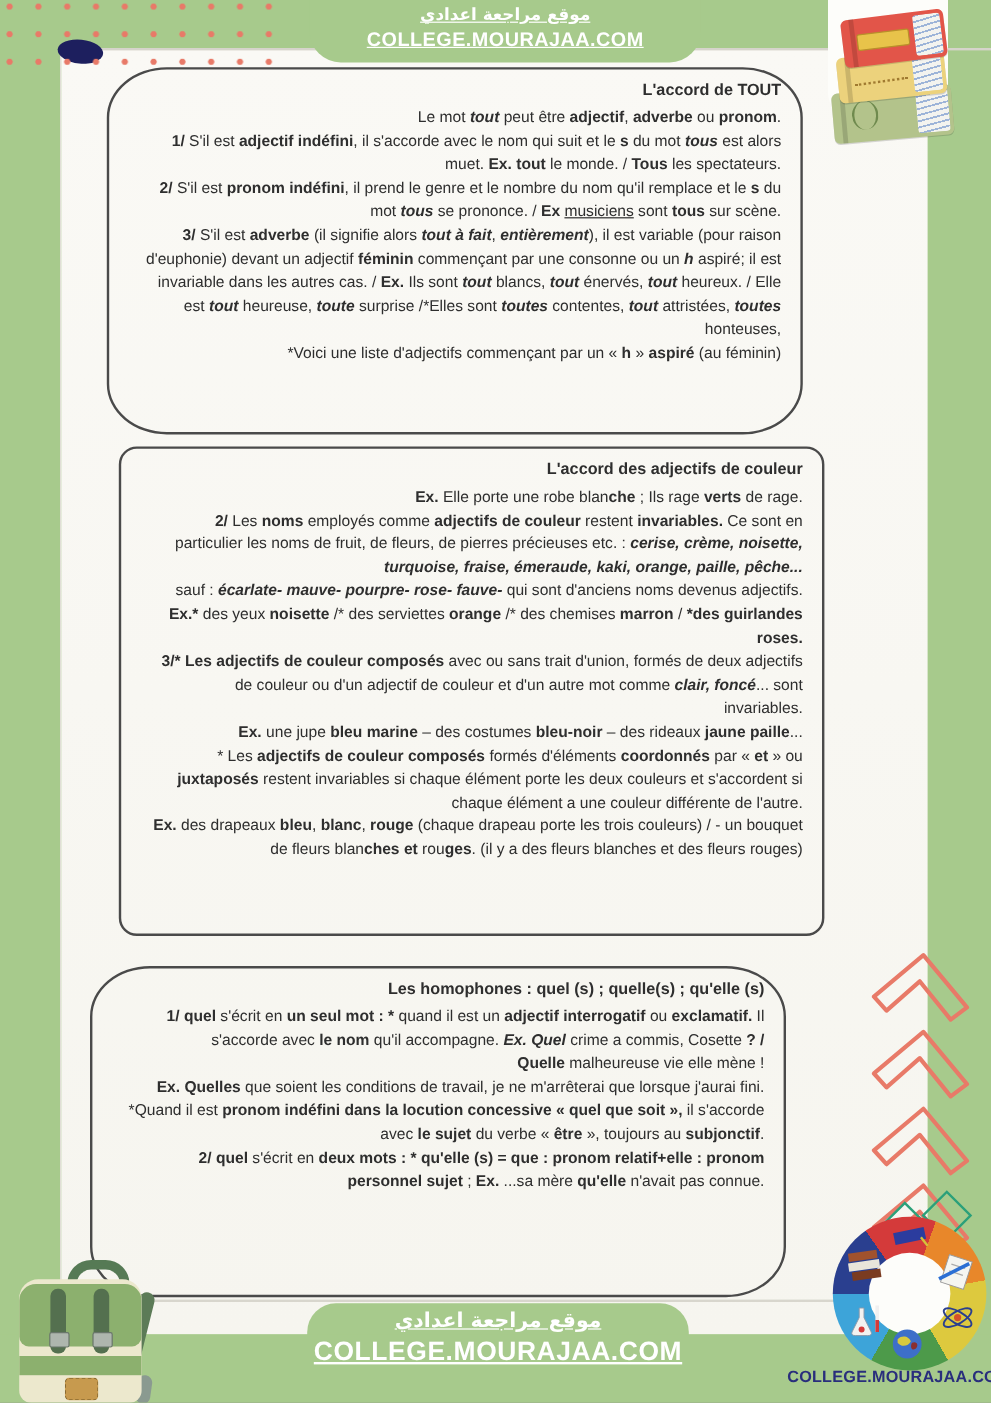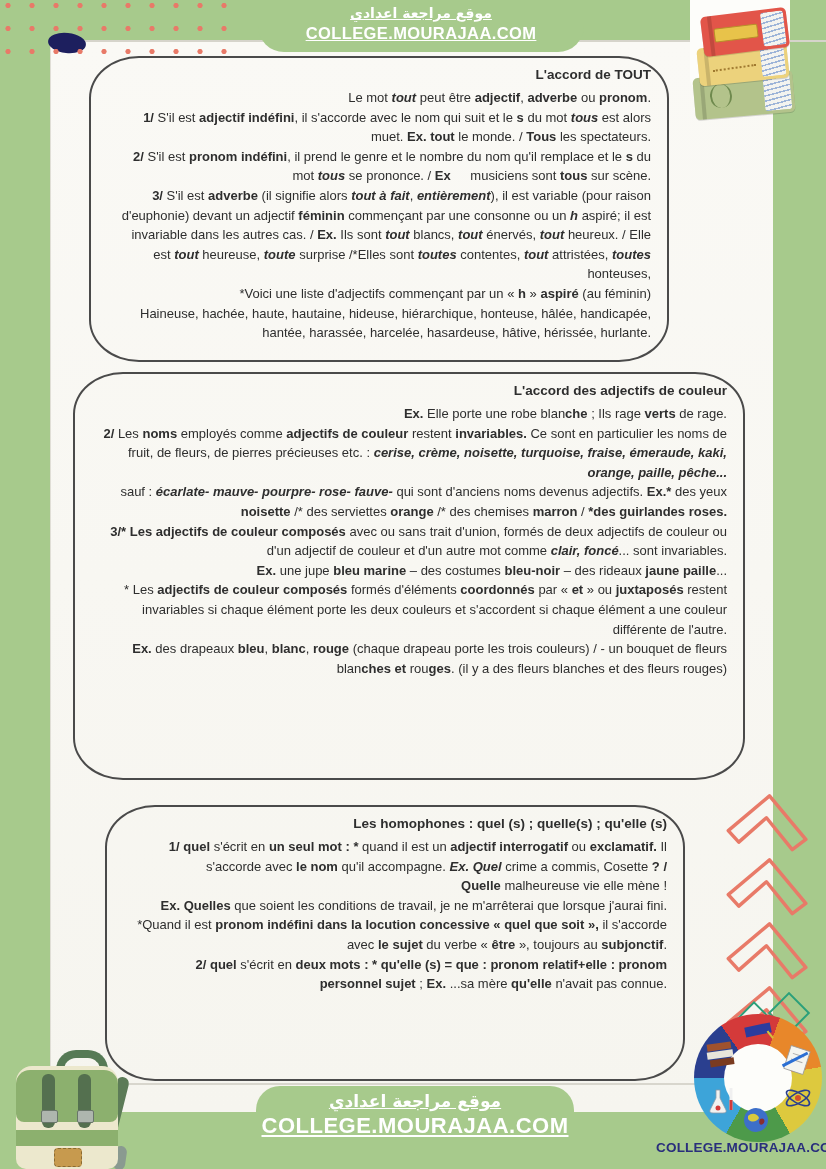--- a/index.html
+++ b/index.html
@@ -10,27 +10,27 @@
   
   .page{left:50px;top:40px;width:722px;height:1072px;
         background:linear-gradient(180deg,#faf9f5,#f6f5ef);
         border-left:1px solid #e0ded6;z-index:2;}
   .topline{left:50px;top:40px;width:776px;height:2px;background:#d6d4cb;z-index:3;}
   .botline{left:0;top:1043px;width:100%;height:2px;background:#d8d6cd;}
 
   .sec{position:absolute;border:2px solid #4a4a4a;border-radius:50px/42px;
        padding:7px 16px 0 26px;box-sizing:border-box;color:#2e2e2e;}
   .sec-1{left:38px;top:16px;width:580px;height:306px;}
-  .sec-2{left:22px;top:332px;width:672px;height:408px;}
-  .sec-3{left:54px;top:765px;width:580px;height:276px;}
+  .sec-2{left:48px;top:332px;width:588px;height:408px;border-radius:15px;}
+  .sec-3{left:24px;top:765px;width:580px;height:276px;}
   .sec-title{text-align:right;font-weight:700;font-size:13.5px;line-height:20px;margin-bottom:3px;}
   .sec-body{font-size:13px;line-height:19.6px;}
   .para{margin:0;text-align:right;}
   .para.ind{padding-left:20px;}
-  .b{font-weight:700;} .i{font-style:italic;} .u{margin-left:16px;}
+  .b{font-weight:700;} .i{font-style:italic;} .u{text-decoration:underline;}
 
   
   .hdr-pill{left:258px;top:0;width:326px;height:52px;background:#a7ca8c;
             border-radius:0 0 26px 26px;z-index:6;text-align:center;color:#fff;}
   .hdr-ar{font-family:"DejaVu Sans",sans-serif;direction:rtl;font-weight:700;font-size:14px;
           line-height:18px;margin-top:4px;text-decoration:underline;}
   .hdr-url{font-weight:700;font-size:16.5px;line-height:22px;text-decoration:underline;letter-spacing:.4px;}
   .ftr-band{left:0;top:1112px;width:826px;height:57px;background:#a7ca8c;z-index:5;}
   .ftr-pill{left:256px;top:1086px;width:318px;height:28px;background:#a7ca8c;
             border-radius:24px 24px 0 0;z-index:5;}
@@ -104,21 +104,20 @@
   <div class="abs topline"></div>
   <div class="abs page">
     <div class="sec sec-1">
       <div class="sec-title">L'accord de TOUT</div>
       <div class="sec-body">
           <div class="para"><span>Le mot </span><span class="b i">tout</span><span> peut être </span><span class="b">adjectif</span><span>, </span><span class="b">adverbe</span><span> ou </span><span class="b">pronom</span><span>.</span></div>
           <div class="para"><span class="b">1/</span><span> S'il est </span><span class="b">adjectif indéfini</span><span>, il s'accorde avec le nom qui suit et le </span><span class="b">s</span><span> du mot </span><span class="b i">tous</span><span> est alors muet.  </span><span class="b">Ex.</span><span> </span><span class="b">tout</span><span> le monde. / </span><span class="b">Tous</span><span> les spectateurs.</span></div>
           <div class="para"><span class="b">2/</span><span> S'il est  </span><span class="b">pronom indéfini</span><span>, il prend le genre et le nombre du nom qu'il remplace et le </span><span class="b">s</span><span> du mot </span><span class="b i">tous</span><span>  se prononce. / </span><span class="b">Ex</span><span> </span><span class="u">musiciens</span><span> sont </span><span class="b">tous</span><span> sur scène.</span></div>
           <div class="para"><span class="b">3/</span><span>  S'il est </span><span class="b">adverbe</span><span> (il signifie alors </span><span class="b i">tout à fait</span><span>, </span><span class="b i">entièrement</span><span>), il est variable (pour raison d'euphonie) devant un adjectif </span><span class="b">féminin</span><span> commençant par une consonne ou un </span><span class="b i">h</span><span> aspiré; il est invariable dans les autres cas. / </span><span class="b">Ex.</span><span> Ils sont </span><span class="b i">tout</span><span> blancs, </span><span class="b i">tout</span><span> énervés, </span><span class="b i">tout</span><span> heureux. / Elle est </span><span class="b i">tout</span><span> heureuse, </span><span class="b i">toute</span><span> surprise /*Elles  sont </span><span class="b i">toutes</span><span> contentes, </span><span class="b i">tout</span><span> attristées, </span><span class="b i">toutes</span><span> honteuses,</span></div>
           <div class="para"><span>*Voici une liste d'adjectifs commençant par un « </span><span class="b">h</span><span> » </span><span class="b">aspiré</span><span> (au féminin)</span></div>
-          <div class="para"><span>Haineuse, hachée, haute, hautaine, hideuse, hiérarchique, honteuse, hâlée, handicapée, hantée, harassée, harcelée, hasardeuse, hâtive, hérissée, hurlante.</span></div>
         </div>
     </div>
     <div class="sec sec-2">
       <div class="sec-title">L'accord des adjectifs de couleur</div>
       <div class="sec-body">
           <div class="para"><span class="b">Ex.</span><span> Elle porte une robe blan</span><span class="b">che</span><span> ; Ils rage </span><span class="b">verts</span><span> de rage.</span></div>
           <div class="para"><span class="b">2/</span><span> Les </span><span class="b">noms</span><span> employés comme </span><span class="b">adjectifs de couleur</span><span> restent </span><span class="b">invariables.</span><span> Ce sont en particulier les noms de fruit, de fleurs, de pierres précieuses etc. : </span><span class="b i">cerise, crème, noisette, turquoise, fraise, émeraude, kaki, orange, paille, pêche...</span></div>
           <div class="para"><span>sauf : </span><span class="b i">écarlate- mauve- pourpre- rose- fauve-</span><span>  qui sont d'anciens noms devenus adjectifs. </span><span class="b">Ex.*</span><span> des yeux </span><span class="b">noisette</span><span> /* des serviettes </span><span class="b">orange</span><span> /* des chemises </span><span class="b">marron</span><span> / </span><span class="b">*des guirlandes roses.</span></div>
           <div class="para"><span class="b">3/*</span><span> </span><span class="b">Les adjectifs de couleur composés</span><span> avec ou sans trait d'union, formés de deux adjectifs de couleur ou d'un adjectif de couleur et d'un autre mot comme </span><span class="b i">clair, foncé</span><span>... sont invariables.</span></div>
           <div class="para"><span class="b">Ex.</span><span> une jupe </span><span class="b">bleu marine</span><span> – des costumes </span><span class="b">bleu-noir</span><span> – des rideaux </span><span class="b">jaune paille</span><span>...</span></div>

